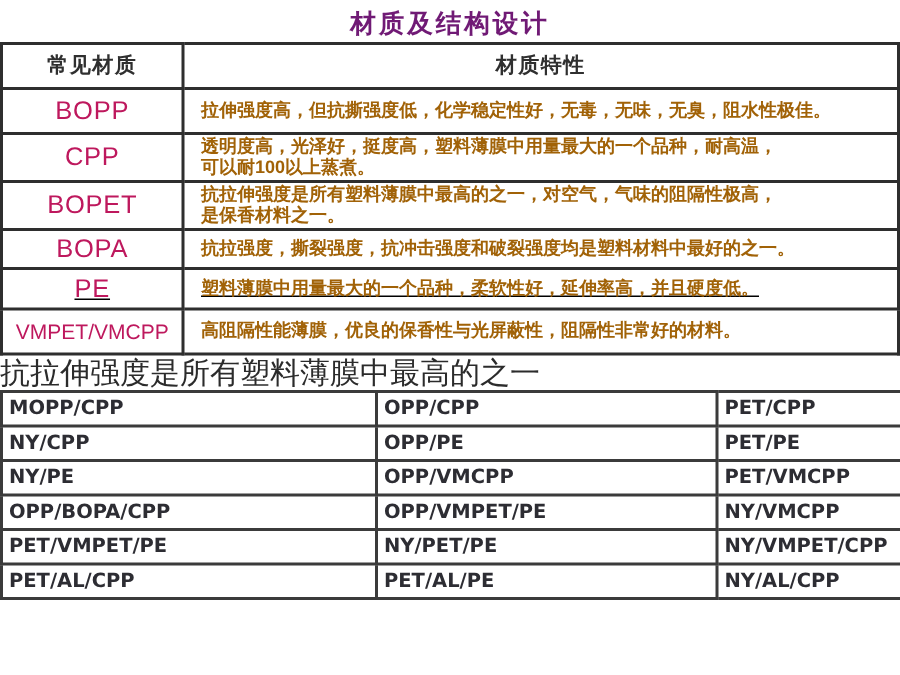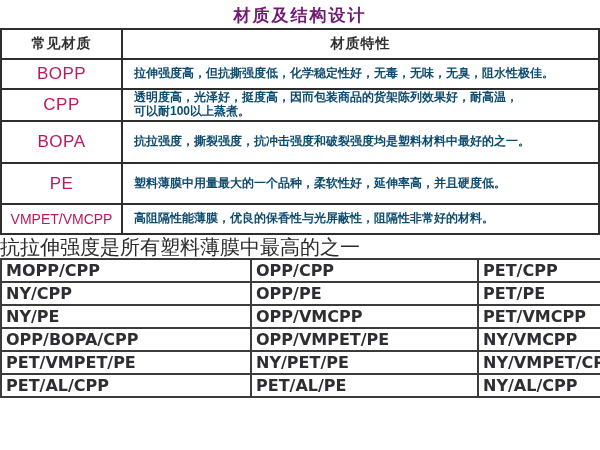--- a/index.html
+++ b/index.html
@@ -36,38 +36,38 @@
     text-align:center;
     vertical-align:middle;
     font-size:17px;
     color:#be185d;
     letter-spacing:0.5px;
   }
   td.mat.small { font-size:14px; letter-spacing:0;margin-top:37px; }
   td.prop {
     font-size:12px;
     font-weight:bold;
-    color:#0c4a6e;
+    color:#a16207;
     line-height:14px;
     padding:0 4px 2px 11px;
     vertical-align:middle;
     white-space:pre-line;
   }
   tr.hdr td {
     font-size:14px;
     font-weight:bold;
     text-align:center;
     vertical-align:middle;
     color:#2f2f2f;
     letter-spacing:1px;
   }
   tr.h30 { height:30px;border-radius:10px; }
   tr.h31 { height:31px; }
-  tr.h26 { height:42px; }
-  tr.h27 { height:41px; }
+  tr.h26 { height:26px; }
+  tr.h27 { height:27px;text-decoration:underline; }
   
   .note {
     height:23px;
     padding:0;
     font-size:20px;
     line-height:24px;
     color:#2b2b2b;
     white-space:nowrap;
   }
   
@@ -75,21 +75,21 @@
     border-collapse:collapse;
     table-layout:fixed;
     width:602px;
   }
   table.t2 td {
     border:2px solid #3b3b3b;
     height:21px;
     padding:0 0 0 4px;
     vertical-align:middle;
     font-family:"DejaVu Sans","Liberation Sans",sans-serif;
-    font-size:16px;
+    font-size:13px;
     font-weight:bold;
     color:#2d2d33;
     overflow:hidden;
     white-space:nowrap;
   }
 </style>
 </head>
 <body>
 
 <div class="page">
@@ -105,22 +105,27 @@
       <tr class="hdr h30">
         <td class="mat">常见材质</td>
         <td>材质特性</td>
       </tr>
       <tr class="h30">
         <td class="mat">BOPP</td>
         <td class="prop">拉伸强度高，但抗撕强度低，化学稳定性好，无毒，无味，无臭，阻水性极佳。</td>
       </tr>
       <tr class="h30">
         <td class="mat">CPP</td>
-        <td class="prop">透明度高，光泽好，挺度高，因而包装商品的货架陈列效果好，耐高温，
+        <td class="prop">透明度高，光泽好，挺度高，塑料薄膜中用量最大的一个品种，耐高温，
 可以耐100以上蒸煮。</td>
+      </tr>
+      <tr class="h31">
+        <td class="mat">BOPET</td>
+        <td class="prop">抗拉伸强度是所有塑料薄膜中最高的之一，对空气，气味的阻隔性极高，
+是保香材料之一。</td>
       </tr>
       <tr class="h26">
         <td class="mat">BOPA</td>
         <td class="prop">抗拉强度，撕裂强度，抗冲击强度和破裂强度均是塑料材料中最好的之一。</td>
       </tr>
       <tr class="h27">
         <td class="mat">PE</td>
         <td class="prop">塑料薄膜中用量最大的一个品种，柔软性好，延伸率高，并且硬度低。</td>
       </tr>
       <tr class="h30">

